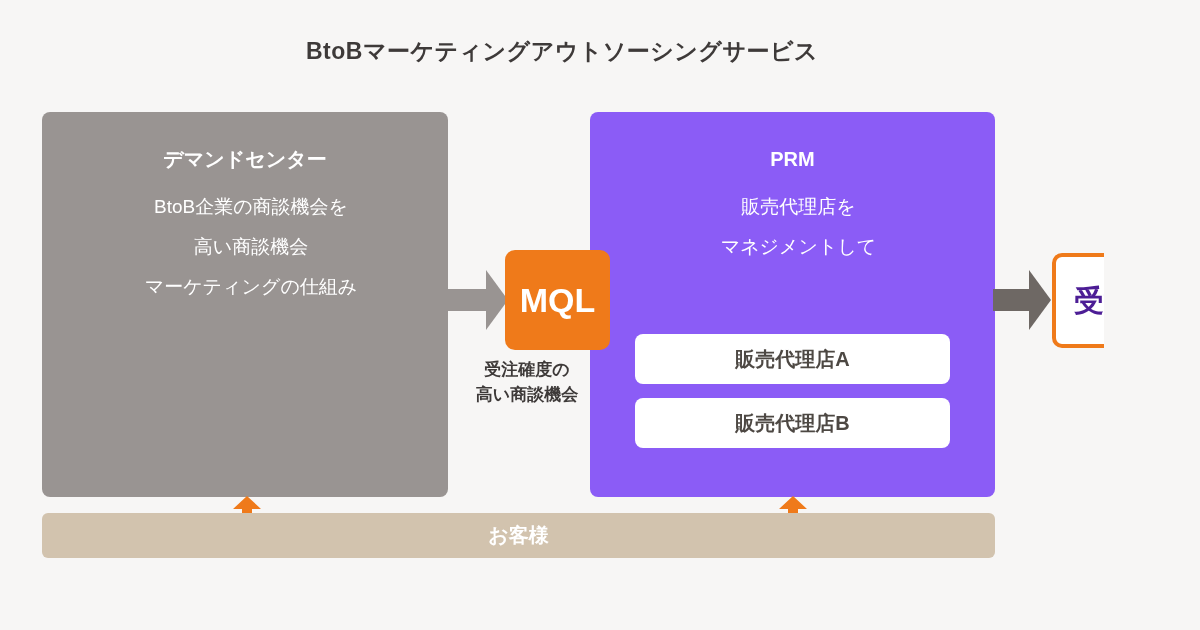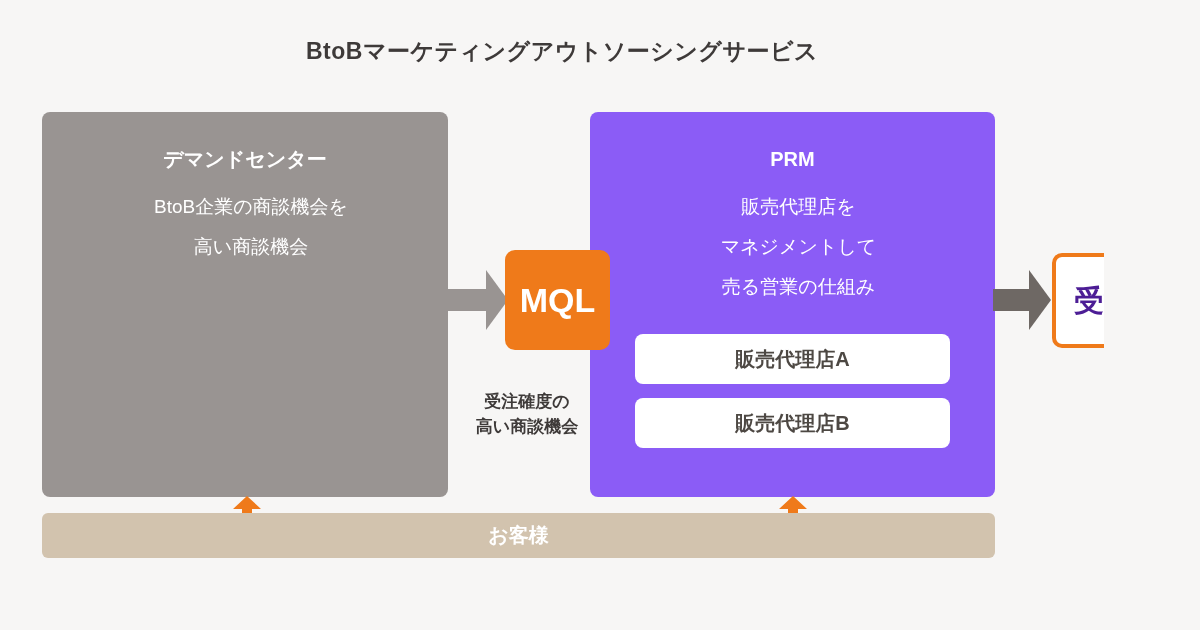--- a/index.html
+++ b/index.html
@@ -97,21 +97,20 @@
   .mql-caption {
     position: absolute;
     left: 448px;
     top: 357px;
     width: 158px;
     text-align: center;
     font-size: 17px;
     font-weight: 700;
     color: #3e3a39;
     line-height: 25px;
-    margin-top: 32px;
   }
   .order-box {
     position: absolute;
     left: 1052px;
     top: 253px;
     width: 104px;
     height: 95px;
     background: #ffffff;
     border: 4px solid #ef7a1a;
     border-radius: 10px;
@@ -148,40 +147,40 @@
 
 <div class="canvas">
 
   <div class="title">BtoBマーケティングアウトソーシングサービス</div>
 
   <div class="big-box demand-box">
     <div class="box-heading">デマンドセンター</div>
     <div class="box-body">
       <div>BtoB企業の商談機会を</div>
       <div>高い商談機会</div>
+      <div>マーケティングの仕組み</div>
     </div>
   </div>
 
   <svg class="flow-arrow flow-arrow-1" width="62" height="60" viewBox="0 0 62 60">
     <rect x="0" y="19" width="40" height="22" fill="#999492"></rect>
     <polygon points="40,0 62,30 40,60" fill="#999492"></polygon>
   </svg>
 
   <div class="mql-box">MQL</div>
   <div class="mql-caption">
     <div>受注確度の</div>
     <div>高い商談機会</div>
   </div>
 
   <div class="big-box prm-box">
     <div class="box-heading">PRM</div>
     <div class="box-body">
       <div>販売代理店を</div>
       <div>マネジメントして</div>
-      <div>売る営業の仕組み</div>
     </div>
     <div class="agency-box agency-a">販売代理店A</div>
     <div class="agency-box agency-b">販売代理店B</div>
   </div>
 
   <svg class="flow-arrow flow-arrow-2" width="58" height="60" viewBox="0 0 58 60">
     <rect x="0" y="19" width="36" height="22" fill="#6e6864"></rect>
     <polygon points="36,0 58,30 36,60" fill="#6e6864"></polygon>
   </svg>
 

